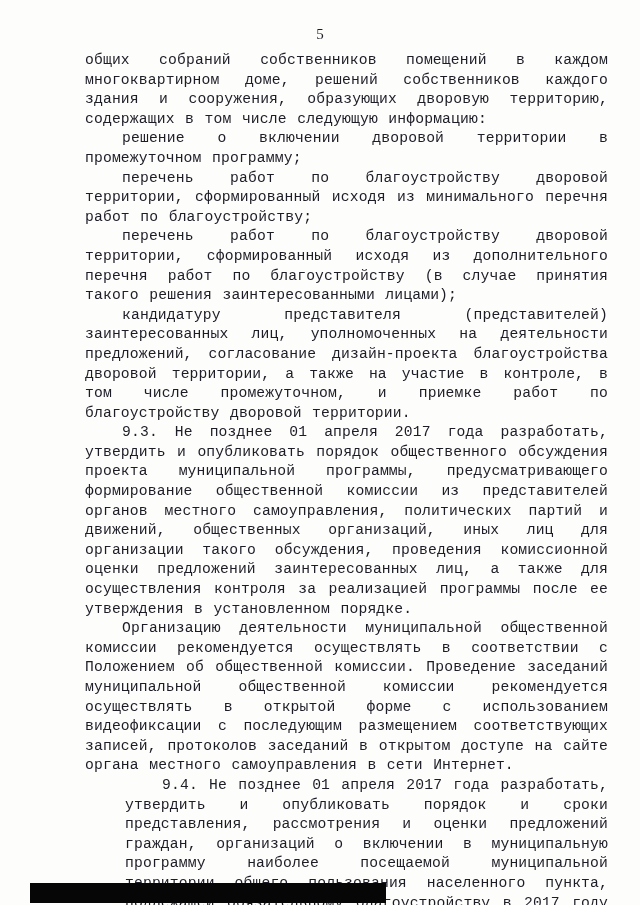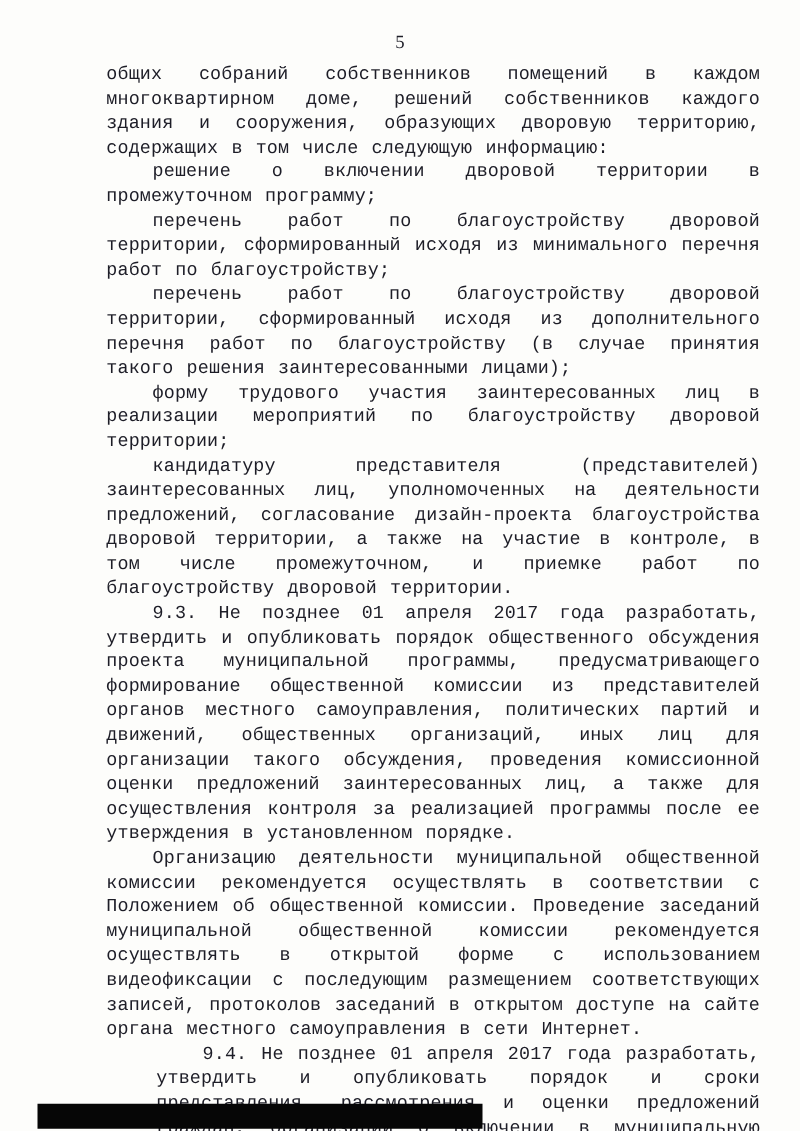--- a/index.html
+++ b/index.html
@@ -64,21 +64,20 @@
 
 <div class="page">
 
   <div class="page-number">5</div>
 
   <div class="text-block">
     <p>общих собраний собственников помещений в каждом многоквартирном доме, решений собственников каждого здания и сооружения, образующих дворовую территорию, содержащих в том числе следующую информацию:</p>
     <p class="indent">решение о включении дворовой территории в промежуточном программу;</p>
     <p class="indent">перечень работ по благоустройству дворовой территории, сформированный исходя из минимального перечня работ по благоустройству;</p>
     <p class="indent">перечень работ по благоустройству дворовой территории, сформированный исходя из дополнительного перечня работ по благоустройству (в случае принятия такого решения заинтересованными лицами);</p>
-    <p class="indent">форму трудового участия заинтересованных лиц в реализации мероприятий по благоустройству дворовой территории;</p>
     <p class="indent">кандидатуру представителя (представителей) заинтересованных лиц, уполномоченных на деятельности предложений, согласование дизайн-проекта благоустройства дворовой территории, а также на участие в контроле, в том числе промежуточном, и приемке работ по благоустройству дворовой территории.</p>
     <p class="indent">9.3. Не позднее 01 апреля 2017 года разработать, утвердить и опубликовать порядок общественного обсуждения проекта муниципальной программы, предусматривающего формирование общественной комиссии из представителей органов местного самоуправления, политических партий и движений, общественных организаций, иных лиц для организации такого обсуждения, проведения комиссионной оценки предложений заинтересованных лиц, а также для осуществления контроля за реализацией программы после ее утверждения в установленном порядке.</p>
     <p class="indent">Организацию деятельности муниципальной общественной комиссии рекомендуется осуществлять в соответствии с Положением об общественной комиссии. Проведение заседаний муниципальной общественной комиссии рекомендуется осуществлять в открытой форме с использованием видеофиксации с последующим размещением соответствующих записей, протоколов заседаний в открытом доступе на сайте органа местного самоуправления в сети Интернет.</p>
     <p class="indent justify-last">9.4. Не позднее 01 апреля 2017 года разработать, утвердить и опубликовать порядок и сроки представления, рассмотрения и оценки предложений граждан, организаций о включении в муниципальную программу наиболее посещаемой муниципальной территории общего пользования населенного пункта, подлежащей обязательному благоустройству в 2017 году (далее – предложения по наиболее посещаемой</p>
   </div>
 
   <div class="scan-bar"></div>
 
 </div>
 

